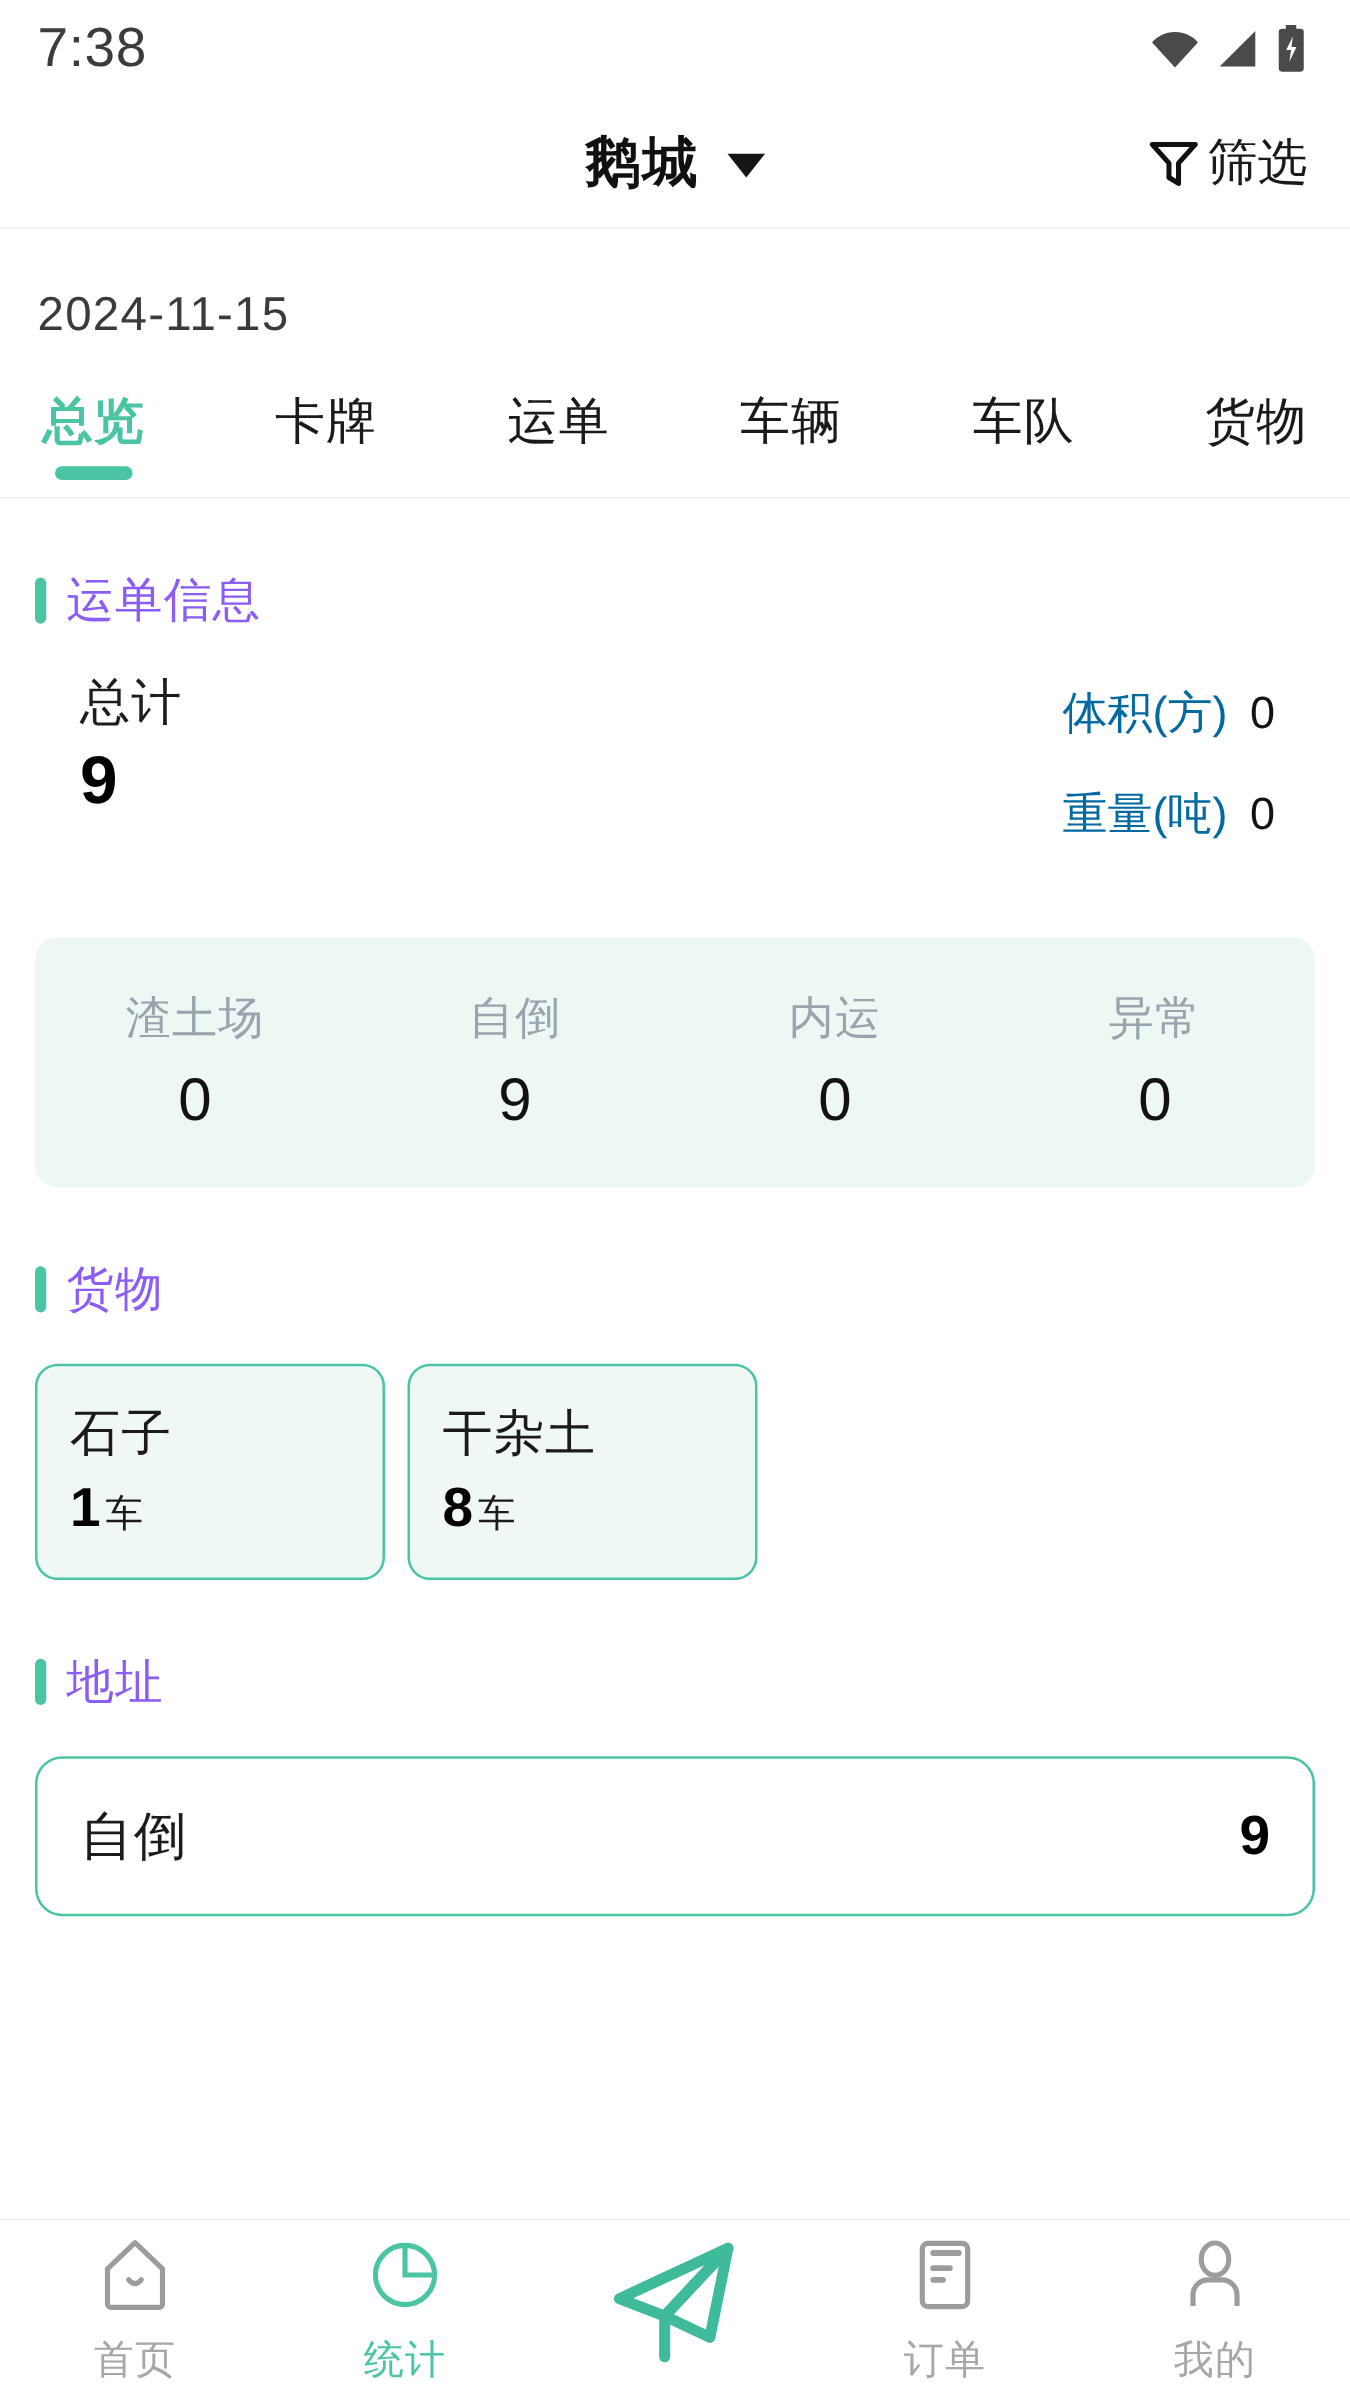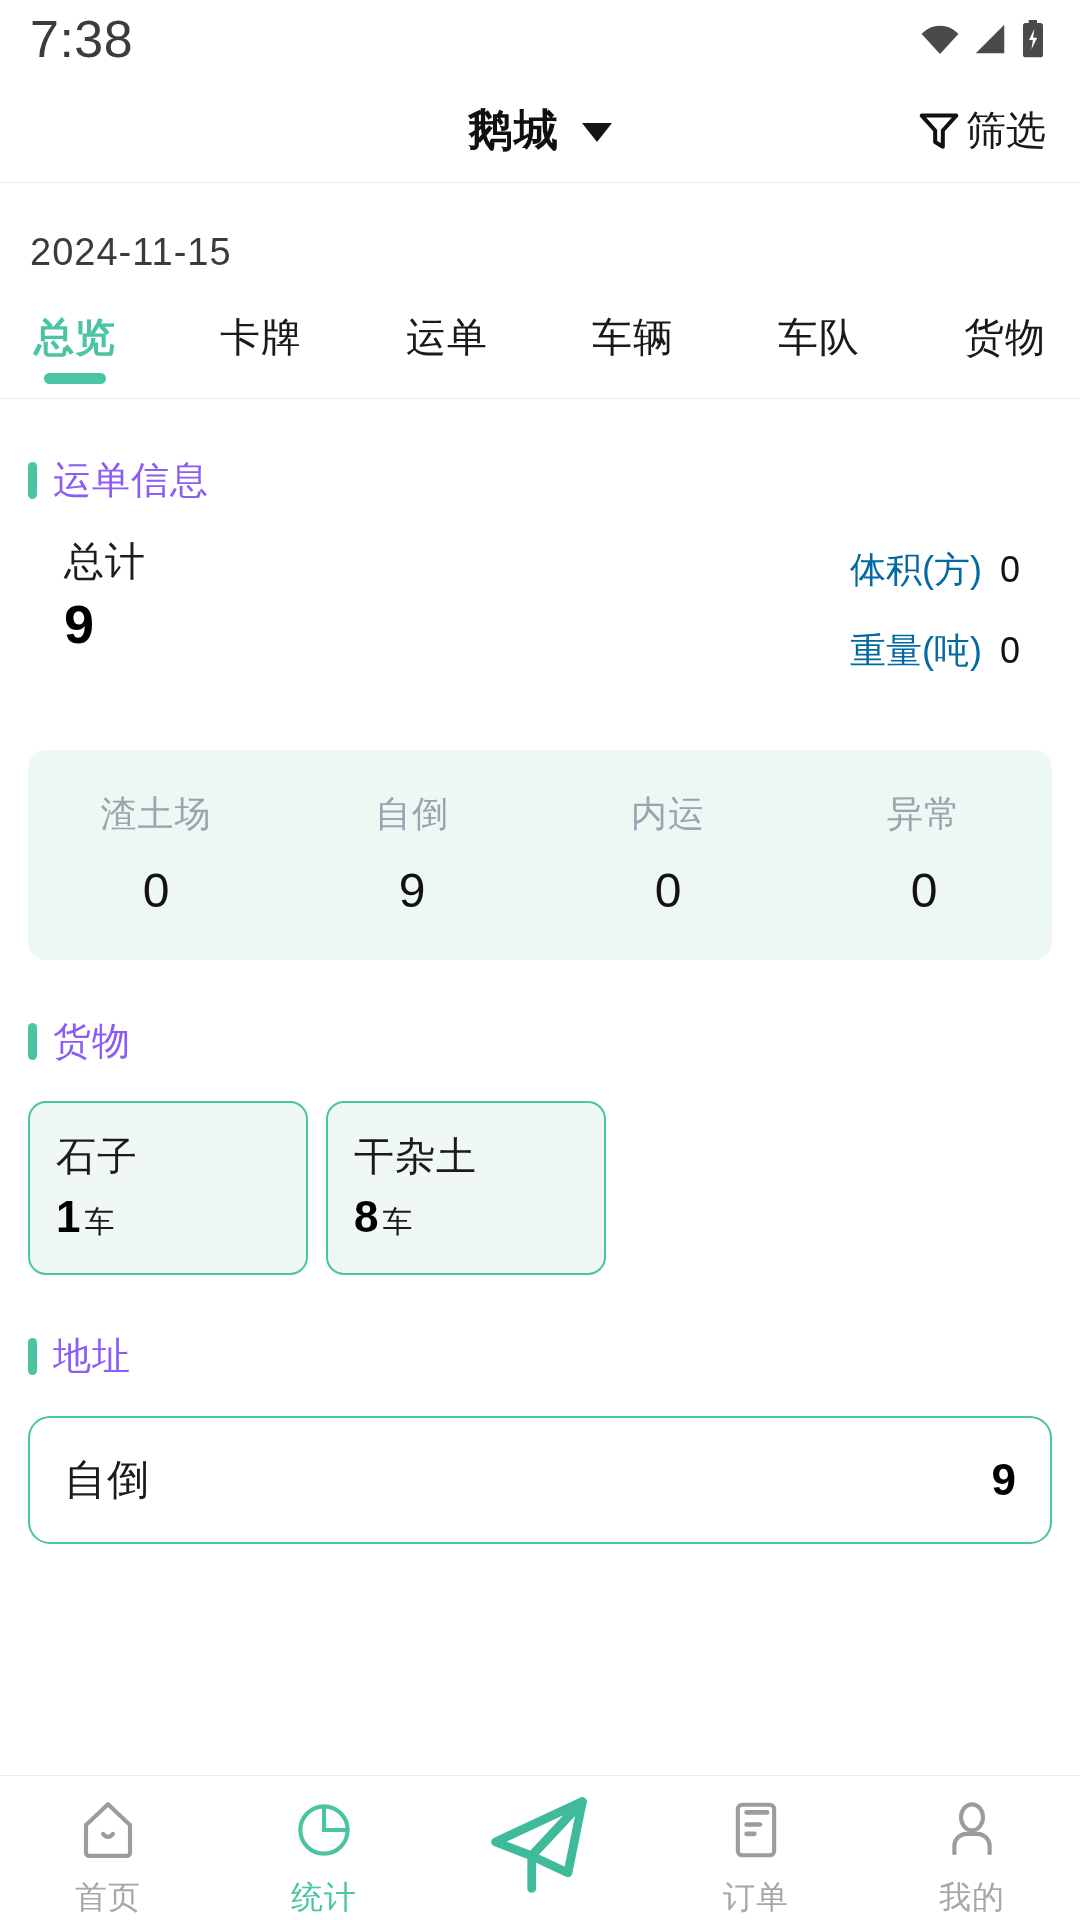--- a/index.html
+++ b/index.html
@@ -10,21 +10,21 @@
     overflow:hidden;
   }
   .phone { width:1080px; height:1920px; display:flex; flex-direction:column; position:relative; background:#fff; }
 
   
   .statusbar {
     height:78px; flex:0 0 78px;
     display:flex; align-items:center; justify-content:space-between;
     padding:0 34px 0 30px;
   }
-  .status-time { font-size:52px; color:#3c3c3c; letter-spacing:.5px; }
+  .status-time { font-size:44px; color:#3c3c3c; letter-spacing:.5px; }
   .status-icons { display:flex; align-items:center; gap:11px; }
 
   
   .header {
     height:105px; flex:0 0 105px;
     display:flex; align-items:center; justify-content:center;
     position:relative; border-bottom:1.5px solid #ececec;
   }
   .header-title-wrap { display:flex; align-items:center; gap:22px; }
   .header-title { font-size:44px; font-weight:bold; color:#101010; letter-spacing:2px; }
@@ -66,21 +66,21 @@
   .summary-right { display:flex; flex-direction:column; gap:32px; padding-top:12px; padding-right:30px; }
   .metric { display:flex; align-items:baseline; gap:18px; justify-content:flex-end; }
   .metric-label { font-size:36px; color:#0369a1; }
   .metric-value { font-size:36px; color:#121212; }
 
   
   .stats-card {
     margin:74px 28px 0 28px; background:#edf7f4; border-radius:18px;
     display:flex; padding:40px 0 42px 0;
   }
-  .stat { flex:1; display:flex; flex-direction:column; align-items:center; gap:24px; }
+  .stat { flex:1; display:flex; flex-direction:column; align-items:center; gap:14px; }
   .stat-label { font-size:36px; color:#9aa3ae; letter-spacing:1px; }
   .stat-value { font-size:48px; color:#121212; }
 
   
   .cargo-row { display:flex; gap:18px; padding:34px 28px 0 28px; }
   .cargo-card {
     width:280px; background:#f0f8f6; border:2.5px solid #4ac4a2; border-radius:18px;
     padding:26px 26px 30px 26px; display:flex; flex-direction:column; gap:8px;
   }
   .cargo-name { font-size:40px; color:#1b1b1b; letter-spacing:1px; }
@@ -94,21 +94,21 @@
     border-radius:22px; padding:34px 34px; display:flex; align-items:center; justify-content:space-between;
   }
   .address-name { font-size:42px; color:#1b1b1b; letter-spacing:1px; }
   .address-count { font-size:44px; font-weight:bold; color:#000; }
 
   .spacer { flex:1 1 auto; }
 
   
   .bottomnav {
     flex:0 0 145px; height:145px; border-top:1.5px solid #ececec;
-    display:flex; align-items:flex-end; background:#fff;
+    display:flex; align-items:center; background:#fff;
   }
   .navitem { flex:1; display:flex; flex-direction:column; align-items:center; justify-content:center; gap:13px; }
   .nav-label { font-size:32px; color:#a7a7a7; letter-spacing:1px; }
   .navitem.active .nav-label { color:#4ac4a2; }
   .navitem.center { justify-content:center; }
 </style>
 </head>
 <body>
 
 <div class="phone">

